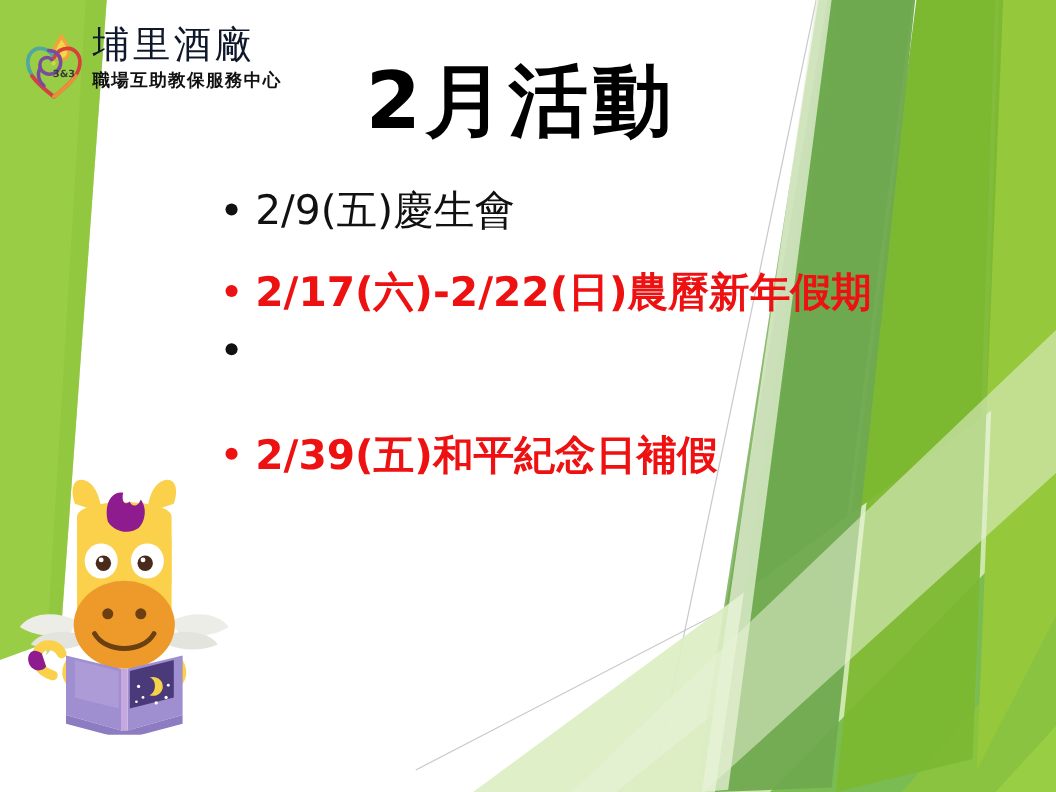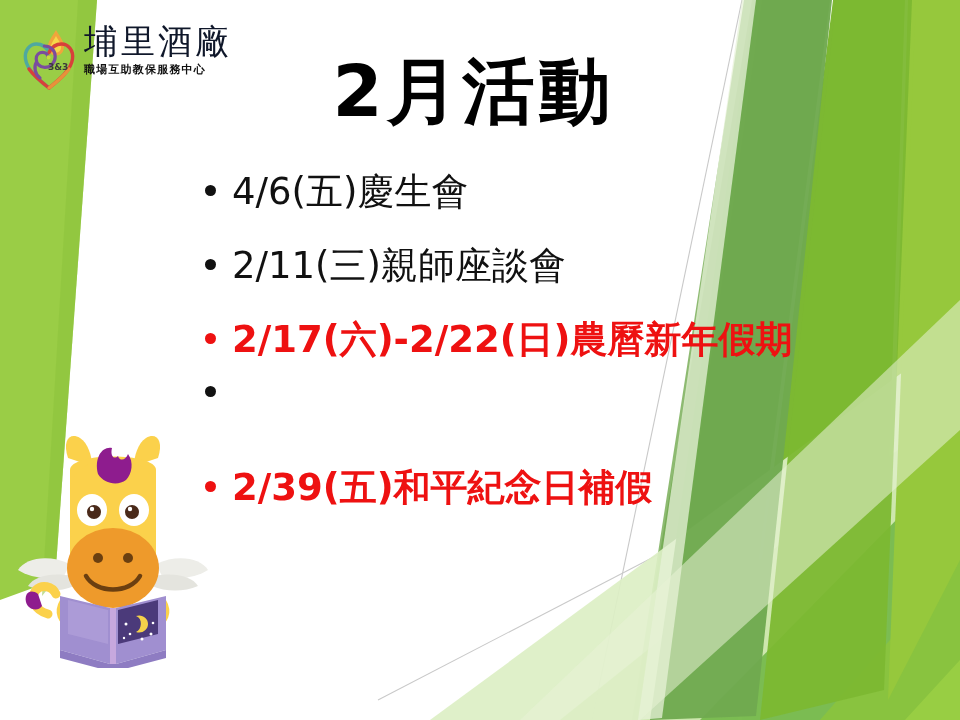--- a/index.html
+++ b/index.html
@@ -48,21 +48,21 @@
   .logo-title {
     font-family: "DejaVu Sans", sans-serif;
     font-size: 34px;
     letter-spacing: 3px;
     color: #0f172a;
     line-height: 1.05;
     white-space: nowrap;
   }
   .logo-sub {
     font-family: "DejaVu Sans", sans-serif;
-    font-size: 11px;
+    font-size: 16px;
     font-weight: bold;
     letter-spacing: 1.2px;
     color: #111111;
     line-height: 1.1;
     margin-top: 4px;
     white-space: nowrap;
   }
 
   
   .slide-title {
@@ -187,25 +187,21 @@
     </div>
   </div>
 
   <div class="slide-title">
     <span>2月活動</span>
   </div>
 
   <div class="bullet-list">
     <div class="bullet-item dark">
       <span class="bullet-dot"></span>
-      <span class="bullet-text">4/6(五)慶生會</span>
-    </div>
-    <div class="bullet-item dark">
-      <span class="bullet-dot"></span>
-      <span class="bullet-text">2/11(三)親師座談會</span>
+      <span class="bullet-text">2/9(五)慶生會</span>
     </div>
     <div class="bullet-item red">
       <span class="bullet-dot"></span>
       <span class="bullet-text">2/17(六)-2/22(日)農曆新年假期</span>
     </div>
     <div class="bullet-item dark">
       <span class="bullet-dot"></span>
     </div>
     <div class="bullet-item red">
       <span class="bullet-dot"></span>

